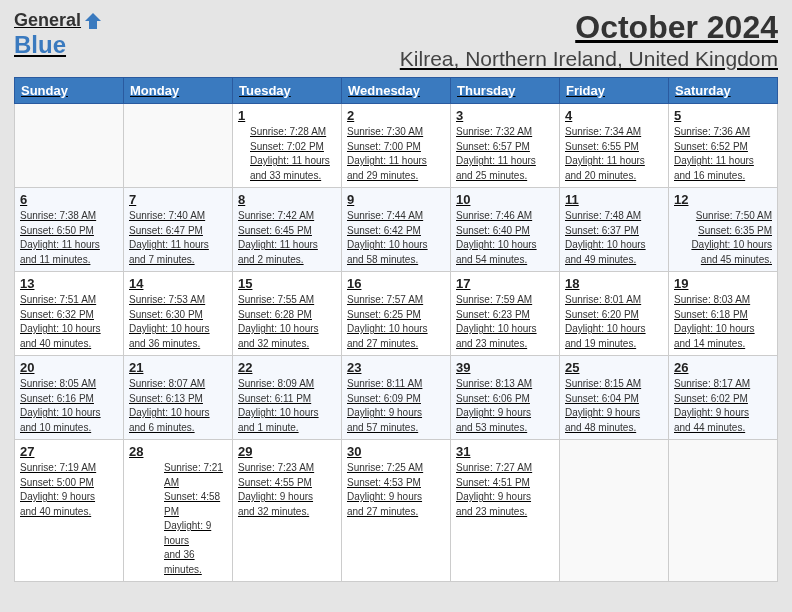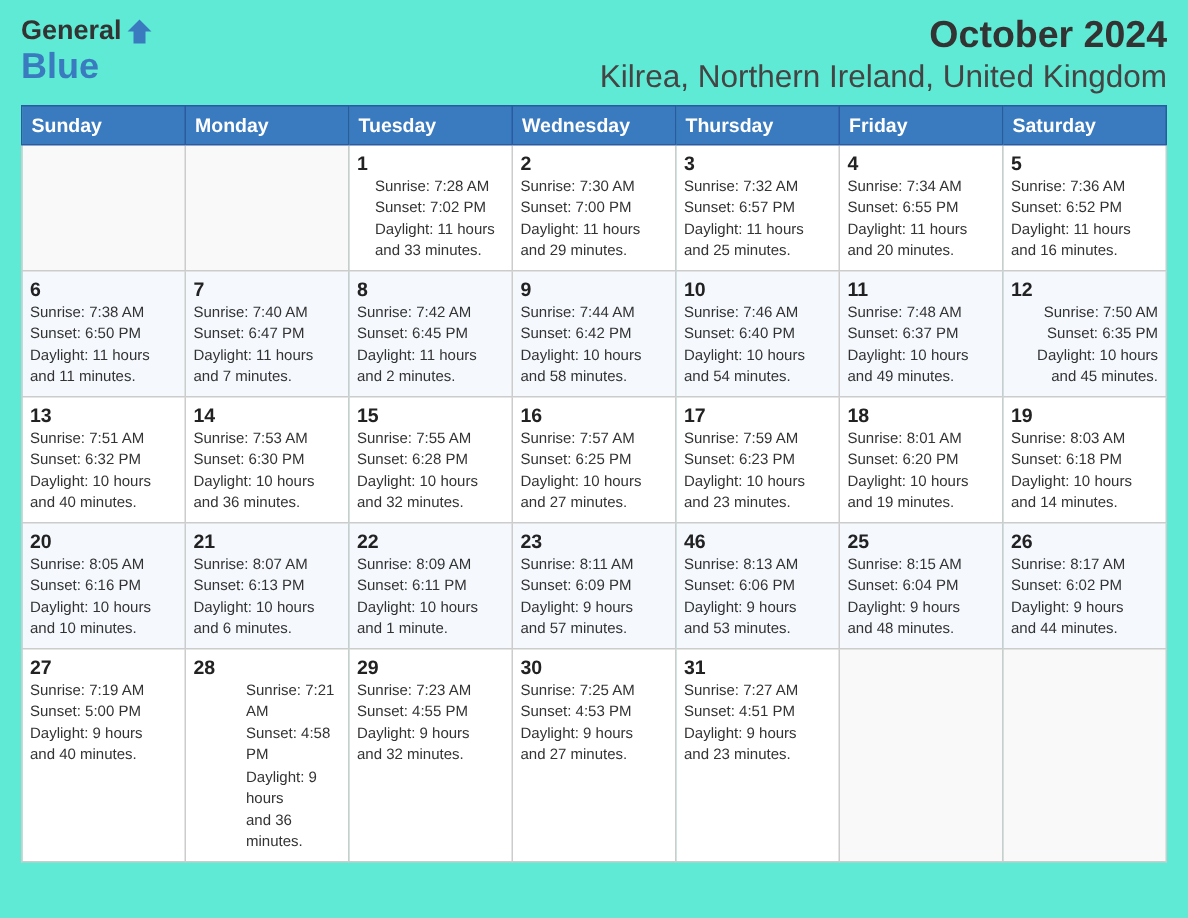--- a/index.html
+++ b/index.html
@@ -6,22 +6,23 @@
     body {
       font-family: Arial, sans-serif;
       background: #fff;
       width: 792px;
       min-height: 612px;
       overflow: hidden;
     }
     .page {
       width: 792px;
       min-height: 612px;
-      background: #5eead4;
+      background: #e5e5e5;
       padding: 10px 14px 10px 14px;
+      text-decoration: underline;
     }
     .header {
       display: flex;
       justify-content: space-between;
       align-items: flex-start;
       margin-bottom: 6px;
     }
     .logo {
       display: flex;
       flex-direction: column;
@@ -43,21 +44,21 @@
     }
     .logo-icon {
       width: 20px;
       height: 20px;
       margin-left: 2px;
     }
     .title-block {
       text-align: right;
     }
     .month-title {
-      font-size: 25px;
+      font-size: 32px;
       font-weight: bold;
       color: #333;
       line-height: 1.1;
     }
     .location-title {
       font-size: 21px;
       color: #444;
       margin-top: 2px;
     }
     .calendar-table {
@@ -299,21 +300,21 @@
 and 1 minute.</div>
           </td>
           <td>
             <span class="day-number">23</span>
             <div class="day-info" style="white-space: pre-line;">Sunrise: 8:11 AM
 Sunset: 6:09 PM
 Daylight: 9 hours
 and 57 minutes.</div>
           </td>
           <td>
-            <span class="day-number">46</span>
+            <span class="day-number">39</span>
             <div class="day-info" style="white-space: pre-line;">Sunrise: 8:13 AM
 Sunset: 6:06 PM
 Daylight: 9 hours
 and 53 minutes.</div>
           </td>
           <td>
             <span class="day-number">25</span>
             <div class="day-info" style="white-space: pre-line;">Sunrise: 8:15 AM
 Sunset: 6:04 PM
 Daylight: 9 hours

